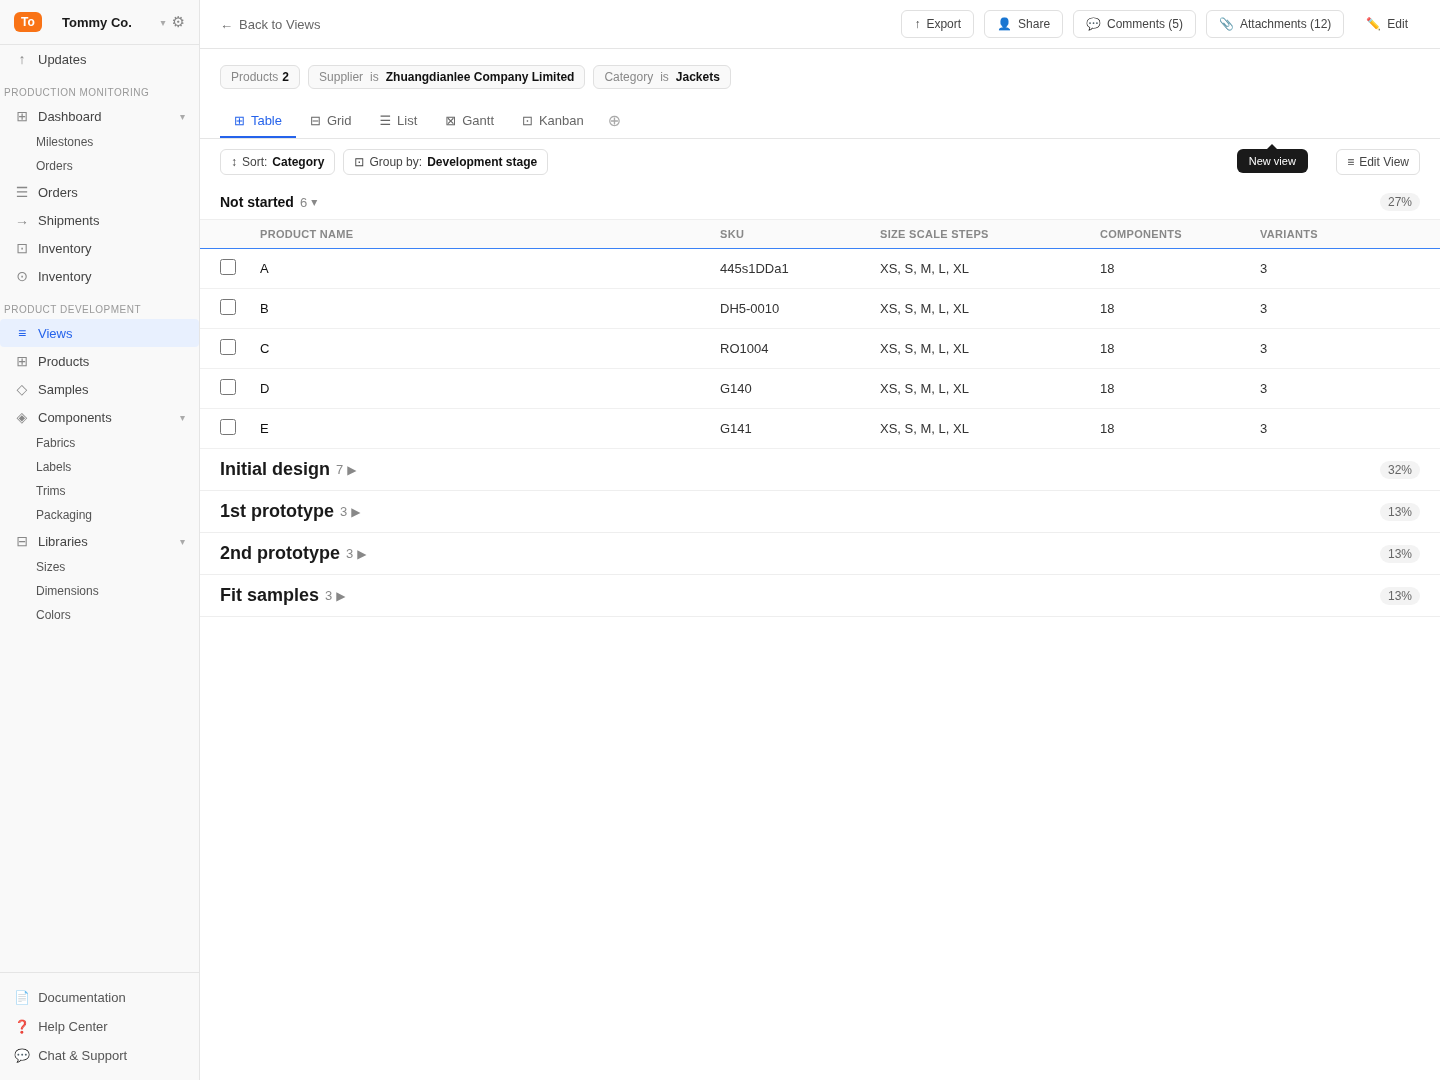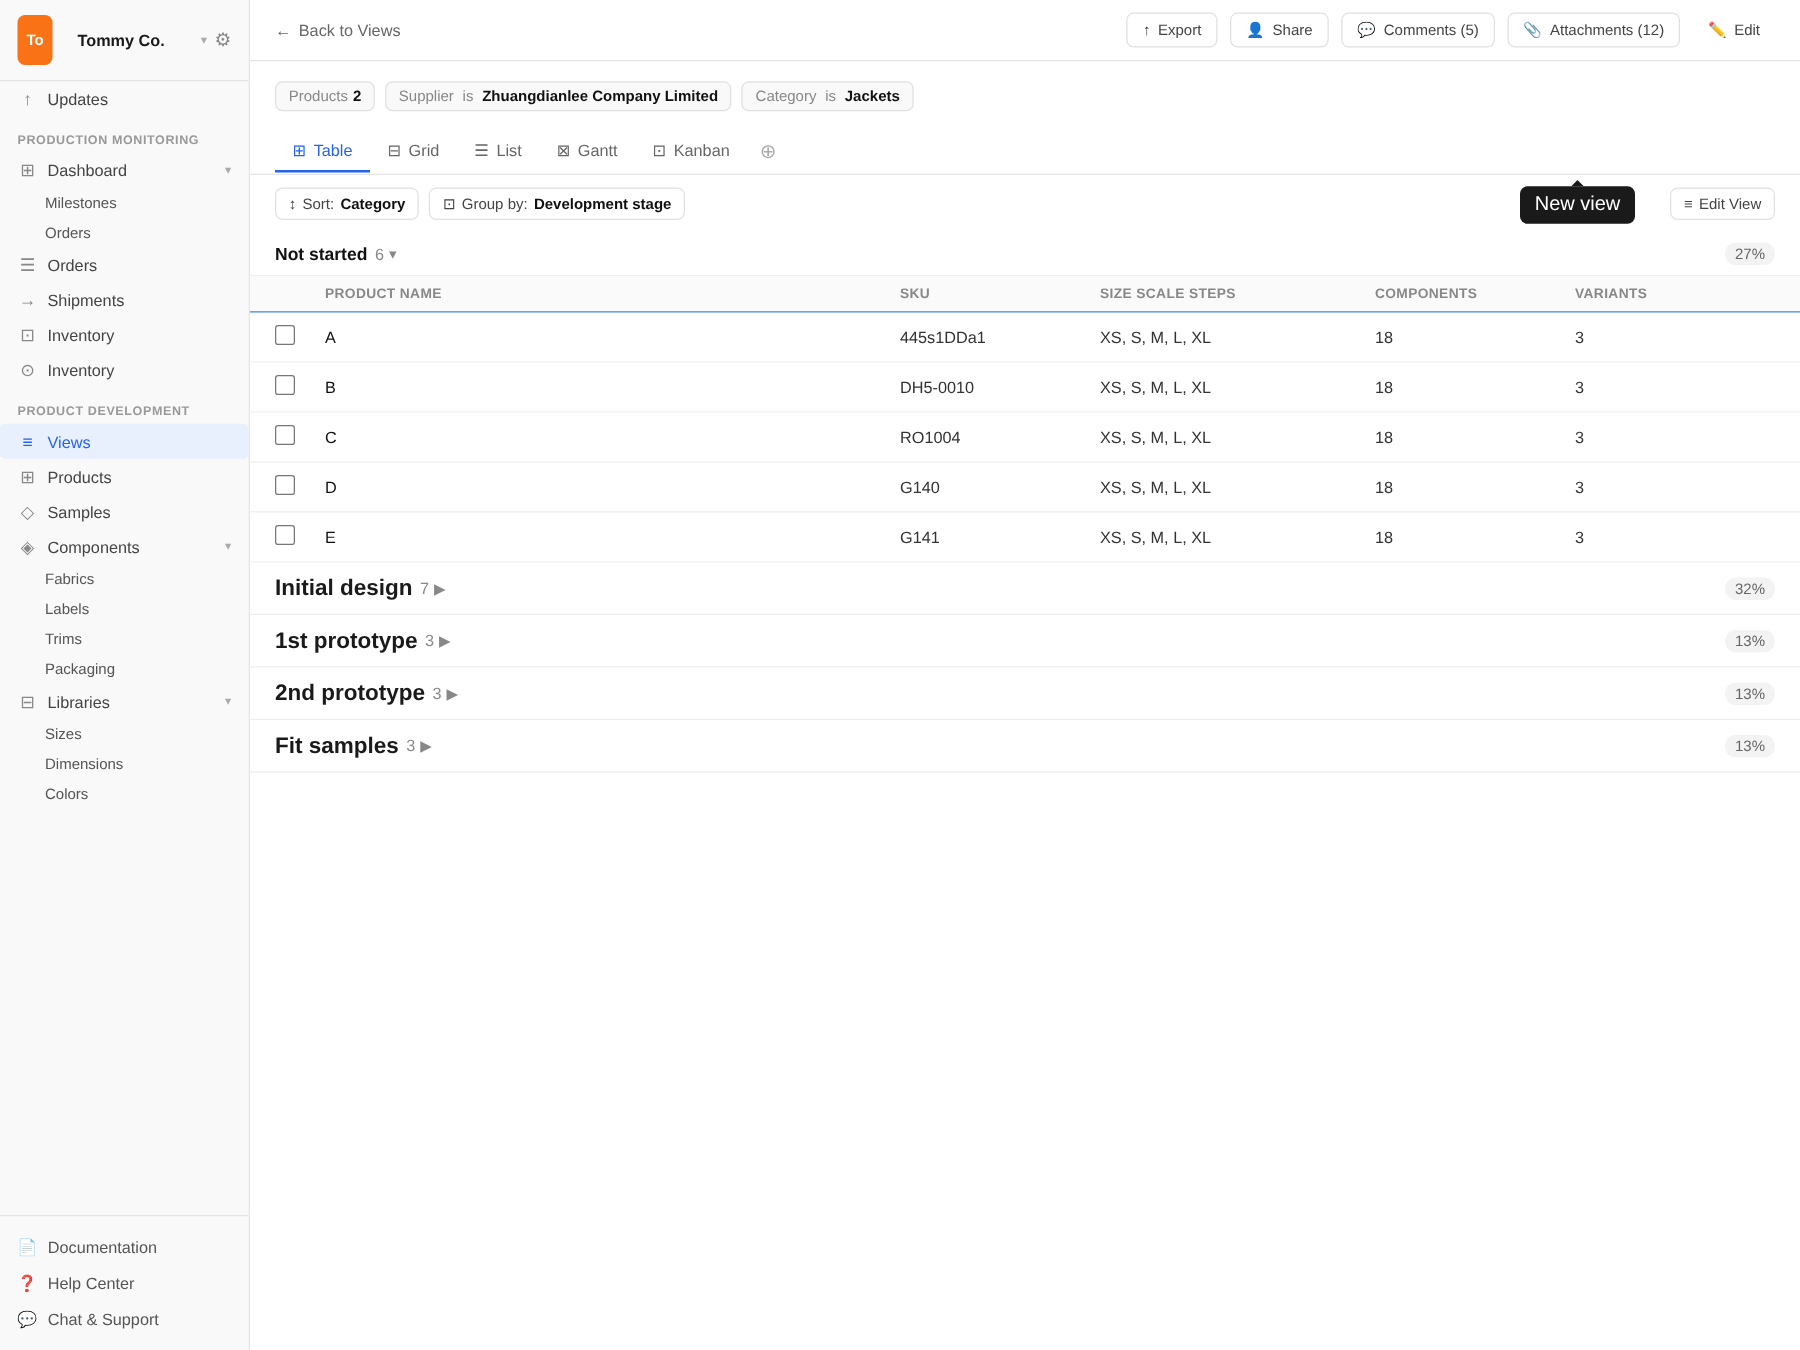--- a/index.html
+++ b/index.html
@@ -1,24 +1,24 @@
 <!DOCTYPE html>
 <html><head>
   <meta charset="utf-8">
   <style>
     * { box-sizing: border-box; margin: 0; padding: 0; }
     body { font-family: -apple-system, BlinkMacSystemFont, 'Segoe UI', sans-serif; font-size: 13px; color: #1a1a1a; background: #fff; display: flex; height: 1080px; overflow: hidden; }
 
     
     .sidebar { width: 200px; min-width: 200px; background: #f9f9f9; border-right: 1px solid #e5e5e5; display: flex; flex-direction: column; height: 100%; overflow-y: auto; }
     .sidebar-top { padding: 12px 14px; display: flex; align-items: center; justify-content: space-between; border-bottom: 1px solid #e5e5e5; }
-    .company-badge { width: 28px; height: 40px; background: #f97316; border-radius: 6px; color: #fff; font-weight: 700; font-size: 12px; display: flex; align-items: center; justify-content: center; }
+    .company-badge { width: 28px; height: 20px; background: #f97316; border-radius: 6px; color: #fff; font-weight: 700; font-size: 12px; display: flex; align-items: center; justify-content: center; }
     .company-name { font-weight: 700; font-size: 13px; margin-left: 20px; flex: 1; }
     .gear-icon { color: #888; cursor: pointer; font-size: 15px; }
-    .sidebar-section-label { font-size: 10px; font-weight: 700; color: #999; text-transform: uppercase; letter-spacing: 0.5px; padding: 14px 14px 4px; }
+    .sidebar-section-label { font-size: 10px; font-weight: 400; color: #999; text-transform: uppercase; letter-spacing: 0.5px; padding: 14px 4px 4px; }
     .sidebar-item { display: flex; align-items: center; gap: 8px; padding: 6px 14px; cursor: pointer; border-radius: 4px; color: #444; font-size: 13px; }
     .sidebar-item.active { background: #e8f0fe; color: #2563eb; font-weight: 500; }
     .sidebar-item .icon { font-size: 14px; color: #888; width: 16px; text-align: center; }
     .sidebar-item.active .icon { color: #2563eb; }
     .sidebar-sub-item { display: flex; align-items: center; padding: 5px 14px 5px 36px; cursor: pointer; color: #555; font-size: 12px; border-radius: 4px; }
     .sidebar-chevron { font-size: 10px; color: #aaa; margin-left: auto; }
     .sidebar-bottom { margin-top: auto; border-top: 1px solid #e5e5e5; padding: 10px 0; }
     .sidebar-bottom-item { display: flex; align-items: center; gap: 8px; padding: 7px 14px; cursor: pointer; color: #555; font-size: 13px; }
     .rechain-badge { display: flex; align-items: center; gap: 8px; padding: 8px 14px; }
     .rechain-icon { width: 22px; height: 22px; background: #2563eb; border-radius: 4px; display: flex; align-items: center; justify-content: center; }
@@ -39,21 +39,21 @@
     .filter-chip .label { color: #888; }
     .filter-chip .value { font-weight: 600; color: #111; }
 
     
     .tabs-row { display: flex; align-items: center; gap: 0; border-bottom: 1px solid #e5e5e5; padding: 0 20px; position: relative; }
     .tab { display: flex; align-items: center; gap: 6px; padding: 8px 14px; cursor: pointer; font-size: 13px; color: #666; border-bottom: 2px solid transparent; margin-bottom: -1px; }
     .tab.active { color: #2563eb; border-bottom: 2px solid #2563eb; font-weight: 500; }
     .tab-add { padding: 8px 10px; color: #999; cursor: pointer; position: relative; }
 
     
-    .tooltip { position: absolute; background: #1a1a1a; color: #fff; font-size: 16px; padding: 6px 12px; border-radius: 6px; top: 46px; left: 618px; white-space: nowrap; z-index: 10; }
+    .tooltip { position: absolute; background: #1a1a1a; color: #fff; font-size: 11px; padding: 6px 12px; border-radius: 6px; top: 46px; left: 639px; white-space: nowrap; z-index: 10; }
     .tooltip::before { content: ''; position: absolute; top: -5px; left: 50%; transform: translateX(-50%); border-left: 5px solid transparent; border-right: 5px solid transparent; border-bottom: 5px solid #1a1a1a; }
 
     
     .toolbar { display: flex; align-items: center; justify-content: space-between; padding: 10px 20px; }
     .toolbar-left { display: flex; align-items: center; gap: 8px; }
     .toolbar-btn { display: flex; align-items: center; gap: 5px; padding: 5px 10px; border: 1px solid #e0e0e0; border-radius: 6px; background: #fff; cursor: pointer; font-size: 12px; color: #444; }
     .toolbar-btn .bold { font-weight: 600; color: #111; }
 
     
     .section-header { display: flex; align-items: center; padding: 8px 20px; background: #fff; border-bottom: 1px solid #eee; }

